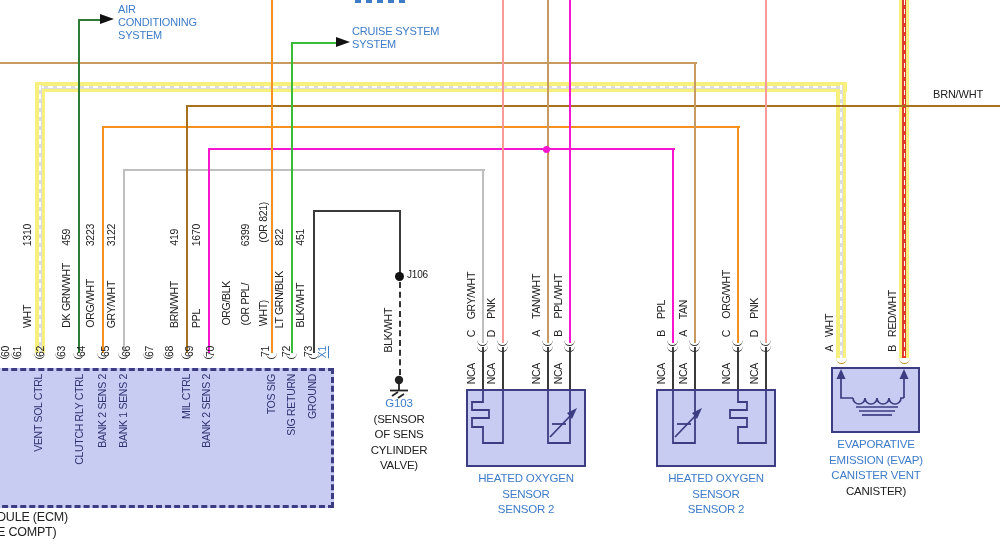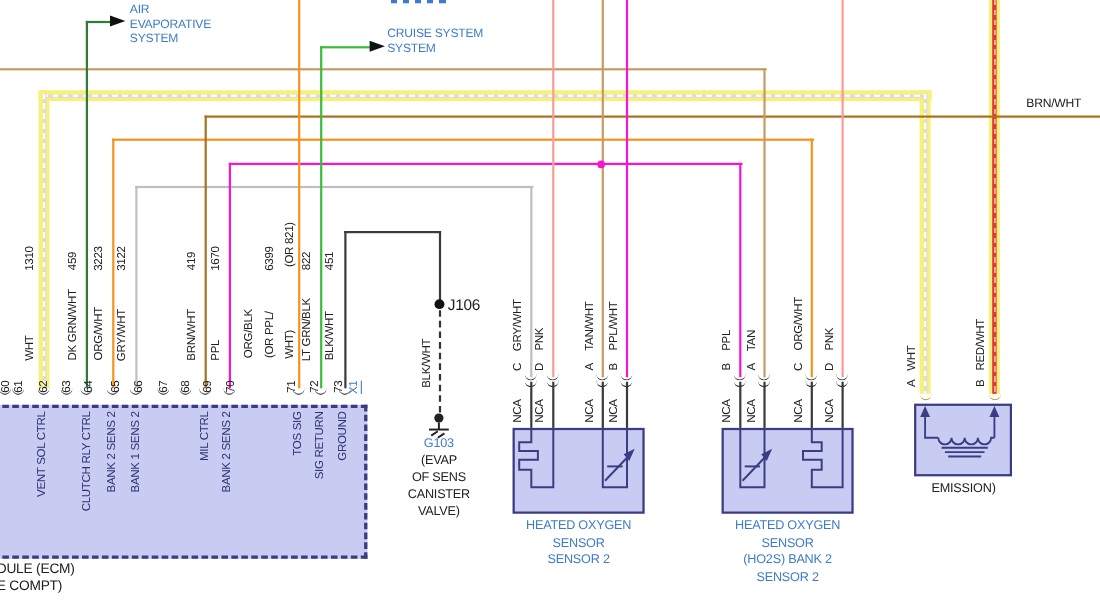--- a/index.html
+++ b/index.html
@@ -181,21 +181,21 @@
   <div class="arc" style="left:732px;top:339px;"></div>
   <div class="arc" style="left:732px;top:345px;"></div>
   <div class="arc" style="left:760px;top:339px;"></div>
   <div class="arc" style="left:760px;top:345px;"></div>
 
   <div class="arc gold" style="left:836px;top:357px;"></div>
   <div class="arc gold" style="left:899px;top:357px;"></div>
 
   <div class="toplabel" style="left:118px;top:3px;">
     <span style="display:block">AIR</span>
-    <span style="display:block">EVAPORATIVE</span>
+    <span style="display:block">CONDITIONING</span>
     <span style="display:block">SYSTEM</span>
   </div>
   <div class="toplabel" style="left:352px;top:25px;">
     <span style="display:block">CRUISE SYSTEM</span>
     <span style="display:block">SYSTEM</span>
   </div>
   <div class="plain" style="left:933px;top:88px;">BRN/WHT</div>
 
   <div class="vlabel" style="left:-2px;height:357px;">
       <span class="vtext">60</span>
@@ -329,29 +329,29 @@
   <div class="vlabel hang" style="left:264px;top:374px;height:132px;">
       <span class="vtext navy">TOS SIG</span>
     </div>
   <div class="vlabel hang" style="left:284px;top:374px;height:132px;">
       <span class="vtext navy">SIG RETURN</span>
     </div>
   <div class="vlabel hang" style="left:305px;top:374px;height:132px;">
       <span class="vtext navy">GROUND</span>
     </div>
 
-  <div class="plain blue" style="left:407px;top:269px;font-size:14px;">J106</div>
+  <div class="plain blue" style="left:407px;top:269px;font-size:10px;">J106</div>
   <div class="vlabel" style="left:381px;height:353px;">
       <span class="vtext">BLK/WHT</span>
     </div>
   <div class="cap" style="left:340px;top:396px;width:118px;">
     <span class="blue">G103</span>
-    <span>(EVAP</span>
+    <span>(SENSOR</span>
     <span>OF SENS</span>
-    <span>CANISTER</span>
+    <span>CYLINDER</span>
     <span>VALVE)</span>
   </div>
 
   <div class="vlabel" style="left:464px;height:337px;">
       <span class="vtext">C</span>
     </div>
   <div class="vlabel" style="left:464px;height:319px;">
       <span class="vtext">GRY/WHT</span>
     </div>
   <div class="vlabel" style="left:484px;height:337px;">
@@ -436,23 +436,25 @@
     </div>
 
   <div class="cap blue" style="left:441px;top:471px;width:170px;">
     <span>HEATED OXYGEN</span>
     <span>SENSOR</span>
     <span>SENSOR 2</span>
   </div>
   <div class="cap blue" style="left:631px;top:471px;width:170px;">
     <span>HEATED OXYGEN</span>
     <span>SENSOR</span>
-    <span>(HO2S) BANK 2</span>
     <span>SENSOR 2</span>
   </div>
   <div class="cap" style="left:791px;top:437px;width:170px;">
-    <span>EMISSION)</span>
+    <span class="blue">EVAPORATIVE</span>
+    <span class="blue">EMISSION (EVAP)</span>
+    <span class="blue">CANISTER VENT</span>
+    <span>CANISTER)</span>
   </div>
 
   <div class="plain blue" style="left:-3px;top:510px;font-size:12.5px;">DULE (ECM)</div>
   <div class="plain" style="left:-3px;top:525px;font-size:12.5px;">E COMPT)</div>
 
 </div>
 
 </body></html>

